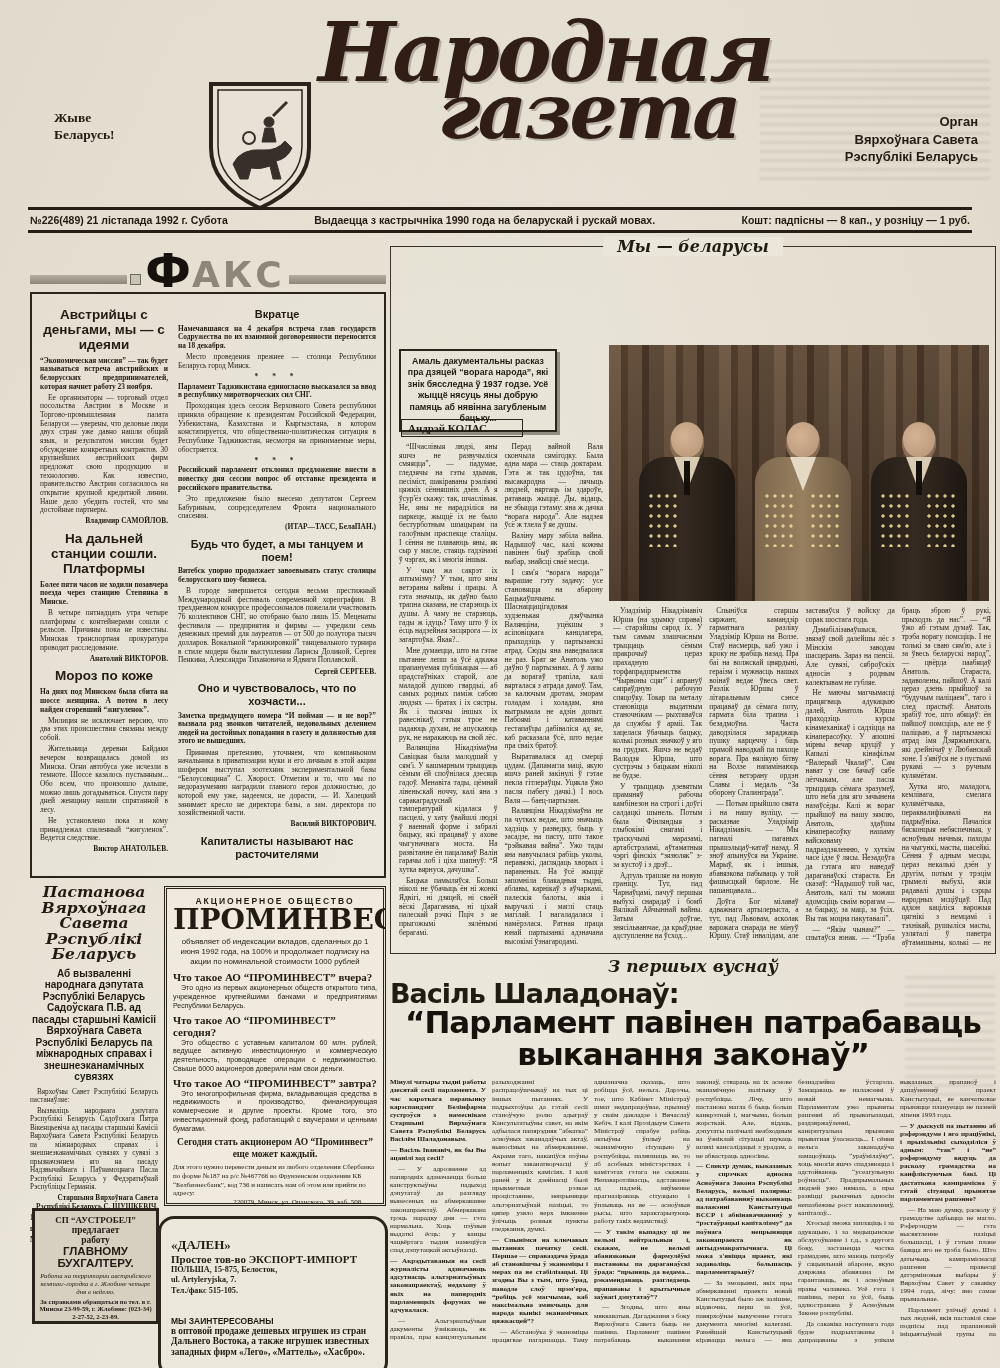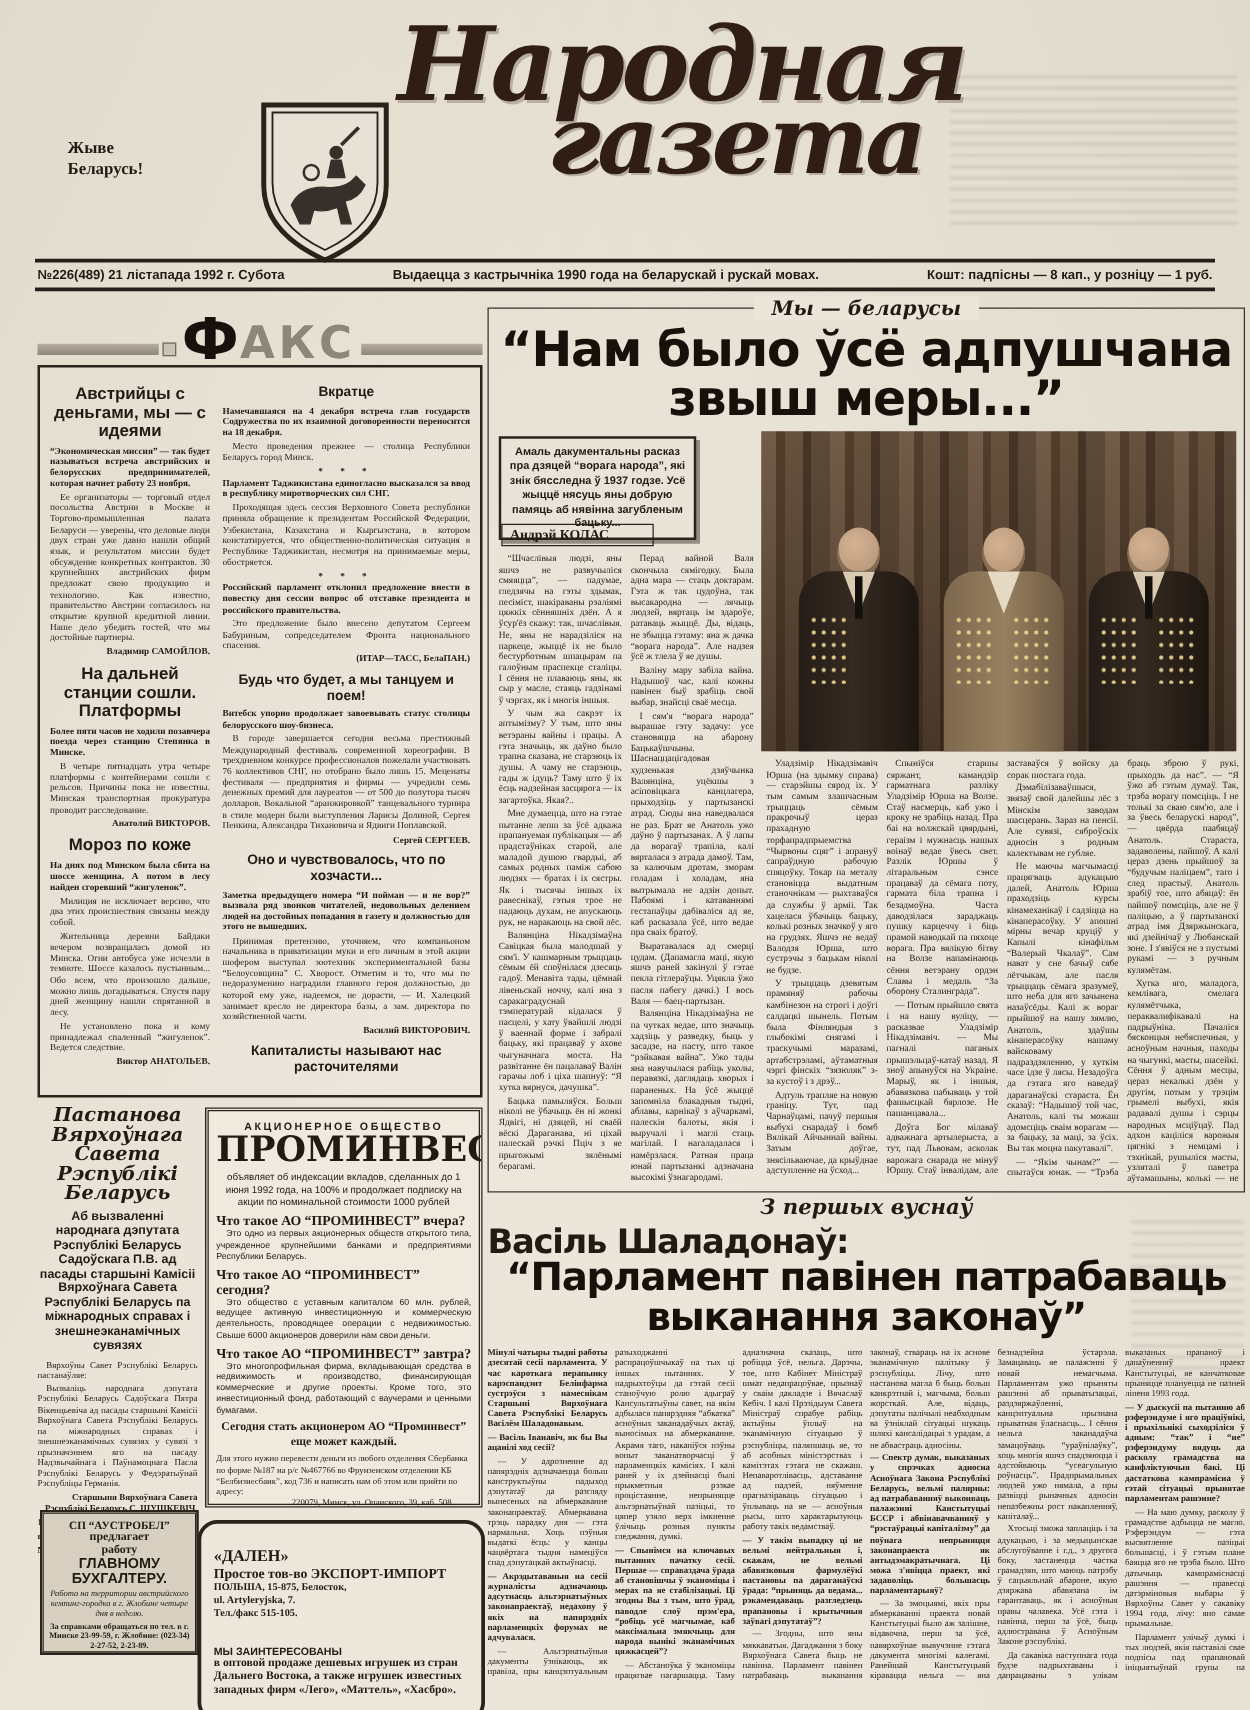--- a/index.html
+++ b/index.html
@@ -136,20 +136,25 @@
       <path d="M70 36 L84 22" stroke-width="3" fill="none"></path>
       <circle cx="46" cy="58" r="6" fill="#e7e2d5" stroke-width="2"></circle>
     </g>
   </svg>
 
   <div class="abs logo">
     <span class="l1">Народная</span>
     <span class="l2">газета</span>
   </div>
 
+  <div class="abs organ">
+    <div>Орган</div>
+    <div>Вярхоўнага Савета</div>
+    <div>Рэспублікі Беларусь</div>
+  </div>
 
   <div class="abs ghost" style="left:760px;top:60px;width:230px;height:120px"></div>
 
   <div class="abs dateline">
     <div class="rule"></div>
     <div class="dl-row">
       <span>№226(489) 21 лістапада 1992 г. Субота</span>
       <span class="c">Выдаецца з кастрычніка 1990 года на беларускай і рускай мовах.</span>
       <span class="r">Кошт: падпісны — 8 кап., у розніцу — 1 руб.</span>
     </div>
@@ -262,24 +267,20 @@
     <div class="da-line">ПОЛЬША, 15-875, Белосток,</div>
     <div class="da-line">ul. Artyleryjska, 7.</div>
     <div class="da-line">Тел./факс 515-105.</div>
     <div class="da-b1">МЫ ЗАИНТЕРЕСОВАНЫ</div>
     <div class="da-b2">в оптовой продаже дешевых игрушек из стран Дальнего Востока, а также игрушек известных западных фирм «Лего», «Маттель», «Хасбро».</div>
     <div class="da-b1">ЗАИНТЕРЕСОВАНЫ в сотрудничестве (обмен товарами).</div>
   </div>
 
   <div class="abs feature">
     <div class="kicker">Мы — беларусы</div>
-    <div class="headline">
-      <div>“Нам было ўсё адпушчана</div>
-      <div>звыш меры...”</div>
-    </div>
     <div class="leadbox">Амаль дакументальны расказ пра дзяцей “ворага народа”, які знік бясследна ў 1937 годзе. Усё жыццё нясуць яны добрую памяць аб нявінна загубленым бацьку...</div>
     <div class="byline">Андрэй КОЛАС</div>
 
     <div class="photo">
       <div class="person man" style="left:30px">
         <div class="head"></div>
         <div class="torso">
           <div class="shirt"></div>
           <div class="tie"></div>
           <div class="medals l"></div>

